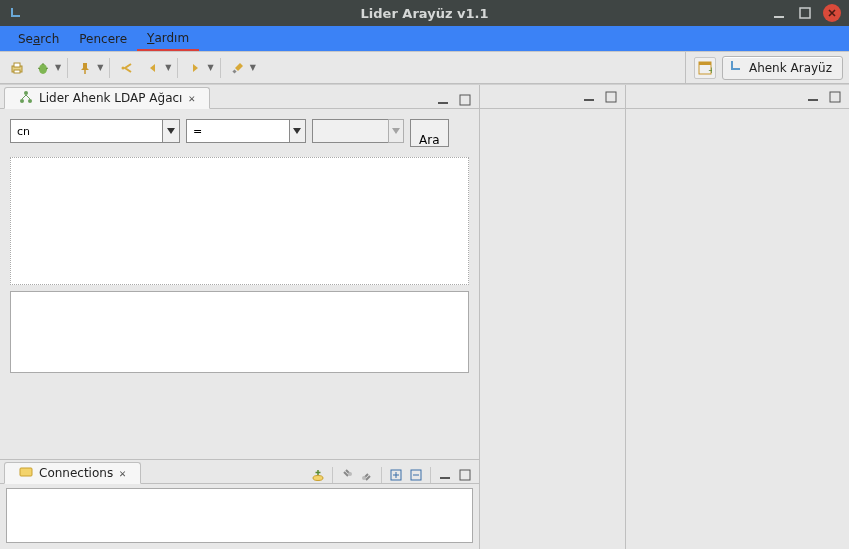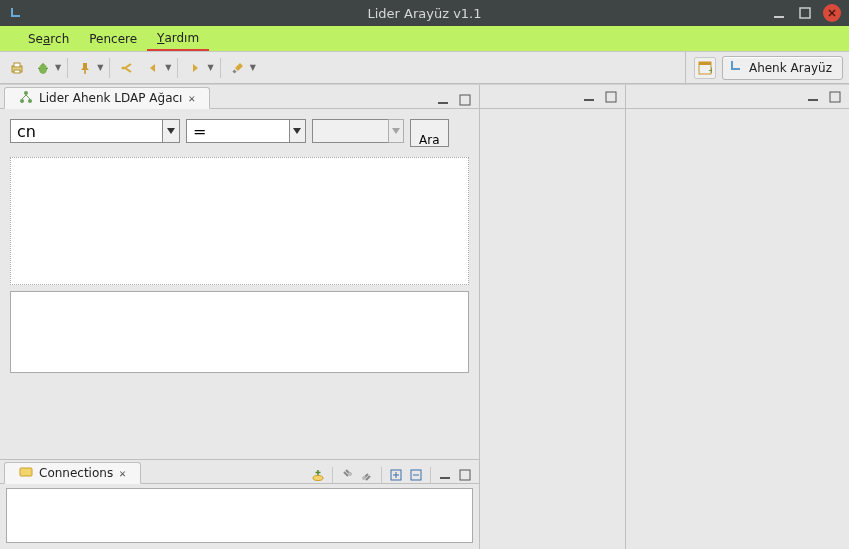--- a/index.html
+++ b/index.html
@@ -24,21 +24,21 @@
   }
   .titlebar .app-icon {
     width: 16px; height: 16px;
     display:flex; align-items:center; justify-content:center;
     margin-right: 8px;
   }
   .titlebar .title {
     position: absolute;
     left: 0; right: 0;
     text-align: center;
-    font-weight: normal;
+    font-weight: bold;
     font-size: 13px;
     pointer-events: none;
   }
   .titlebar .wbtns {
     margin-left: auto;
     display: flex;
     gap: 10px;
     align-items: center;
     z-index: 2;
   }
@@ -49,25 +49,25 @@
     cursor: pointer;
   }
   .wbtn.close {
     background: #d94a3a;
     border-radius: 50%;
     color: #4b1a13;
     width: 18px; height: 18px;
   }
   .menubar {
     height: 26px;
-    background: #bef264;
+    background: #3b82f6;
     border-bottom: 1px solid #c7c7c7;
     display: flex;
     align-items: stretch;
-    padding: 0 18px;
+    padding: 0 8px;
   }
   .menuitem {
     padding: 0 10px;
     display:flex; align-items:center;
     cursor: pointer;
   }
   .menuitem .ul { text-decoration: underline; }
   .menuitem.active {
     border-bottom: 2px solid #d9403a;
   }
@@ -191,21 +191,21 @@
   }
   .combo {
     display: flex;
     height: 24px;
   }
   .combo input {
     border: 1px solid #8a8a8a;
     border-right: none;
     padding: 1px 6px;
     font-family: inherit;
-    font-size: 16px;
+    font-size: 11px;
     outline: none;
     background: #fff;
   }
   .combo .cbtn {
     width: 20px;
     border: 1px solid #8a8a8a;
     background: #f0f0f0;
     display:flex; align-items:center; justify-content:center;
     cursor: pointer;
   }

